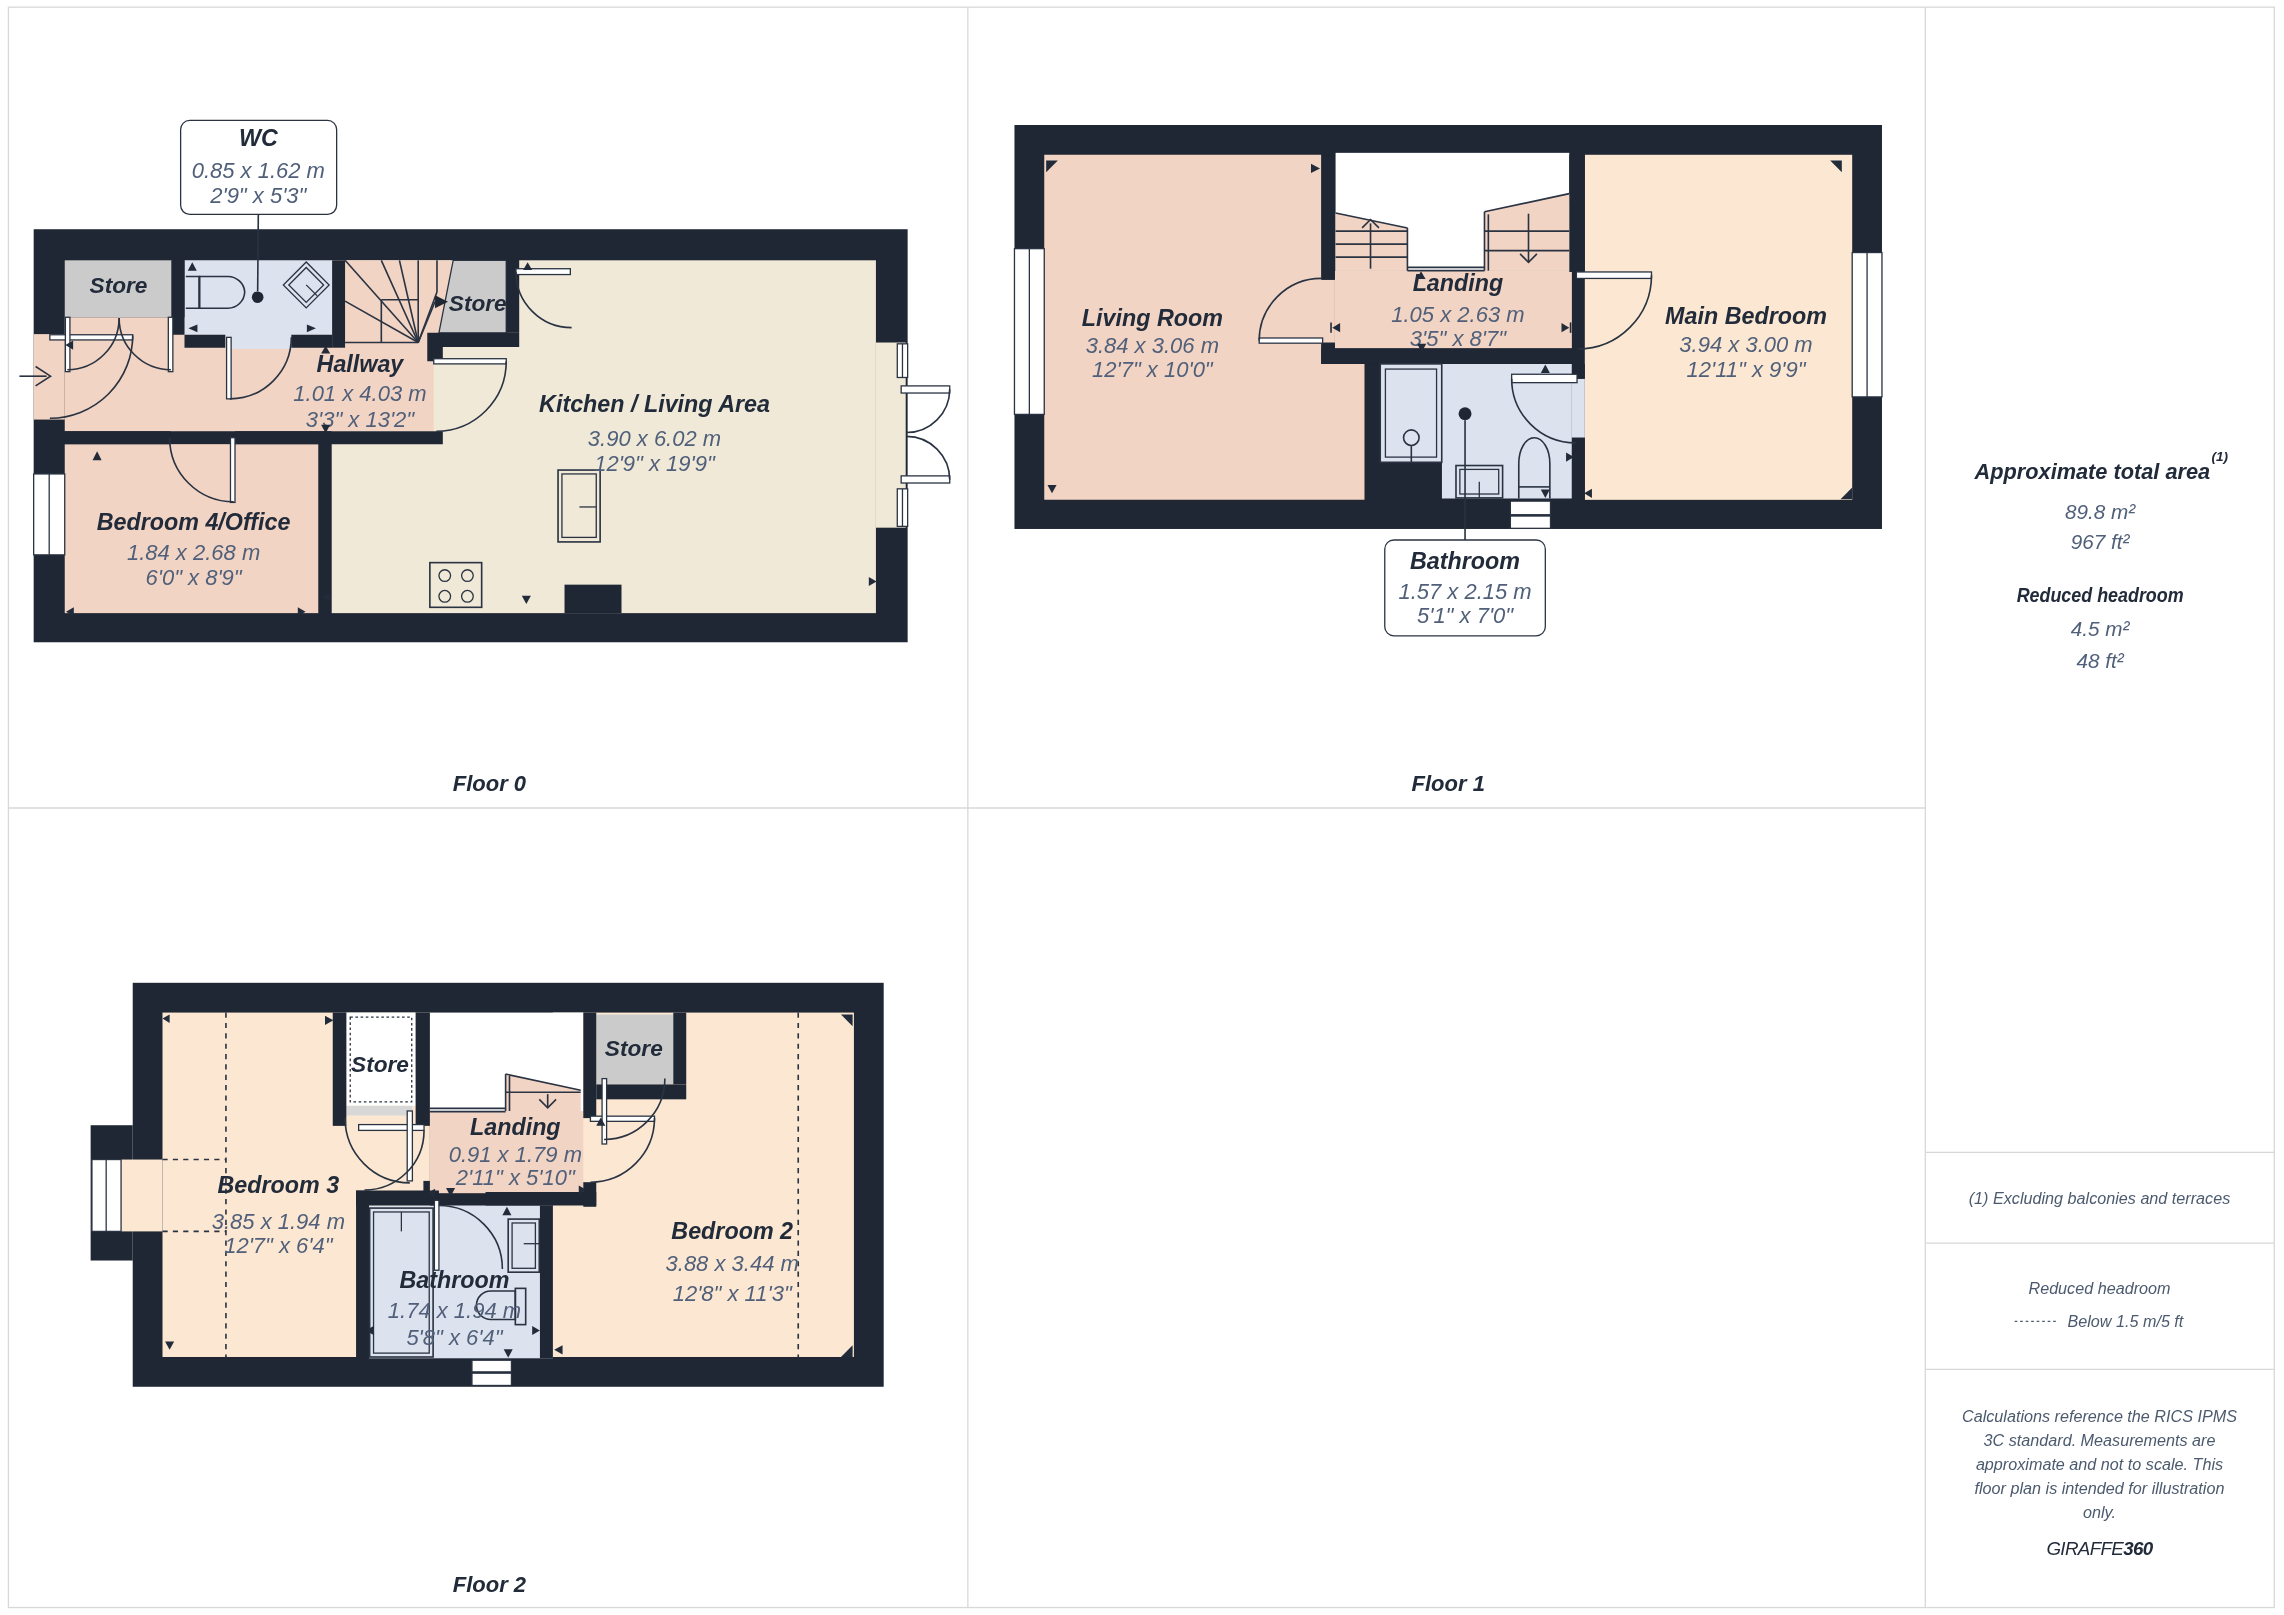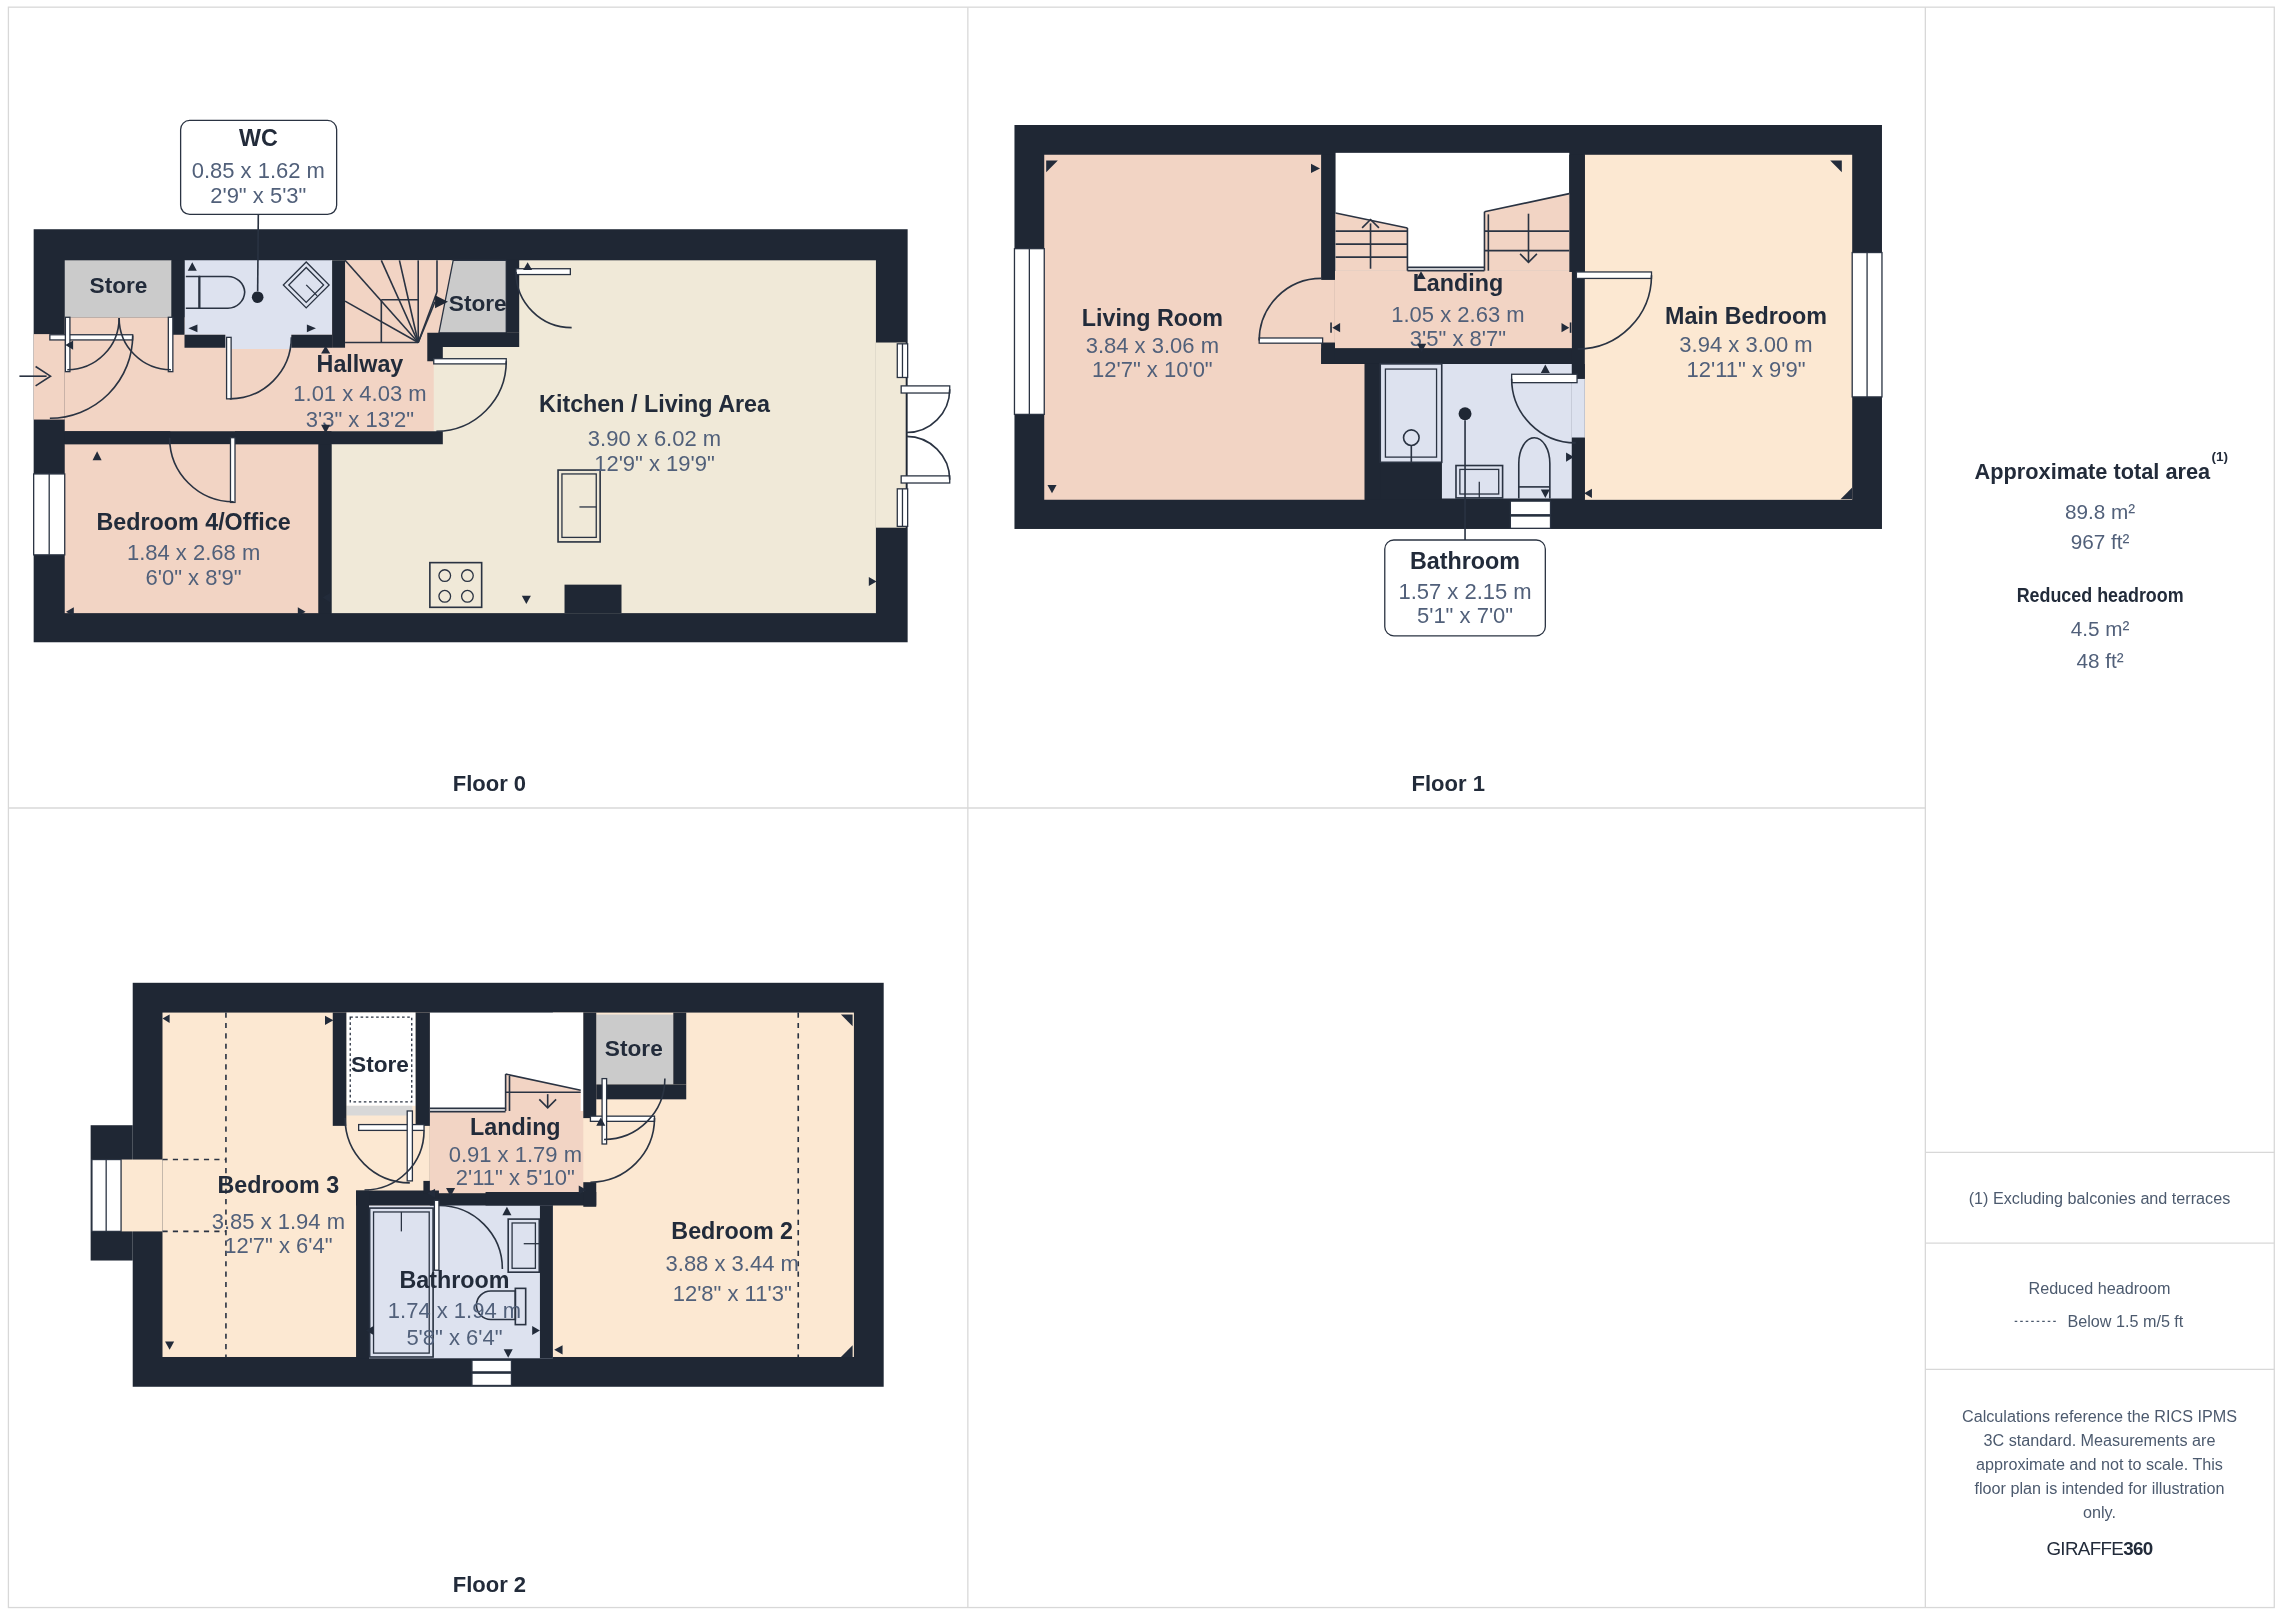--- a/index.html
+++ b/index.html
@@ -1,17 +1,17 @@
 <!DOCTYPE html>
 <html style="font-size:10.4px"><head>
 <meta charset="utf-8">
 <style>
   html,body{margin:0;padding:0;background:#ffffff;}
   #page{position:relative;width:2284px;height:1616px;background:#ffffff;overflow:hidden;
-        font-family:"Liberation Sans", sans-serif;}
+        font-family:"Liberation Sans", sans-serif;font-style:italic;}
   svg{position:absolute;left:0;top:0;}
   .title{font-family:"Liberation Sans",sans-serif;font-weight:bold;font-size:36px;fill:#222b3a;}
   .dims{font-family:"Liberation Sans",sans-serif;font-size:34px;fill:#51607a;}
   .store{font-family:"Liberation Sans",sans-serif;font-weight:bold;font-size:35px;fill:#222b3a;}
   .floorlbl{font-family:"Liberation Sans",sans-serif;font-weight:bold;font-size:34px;fill:#222b3a;}
   .ln{stroke:#2a3342;stroke-width:2.5;fill:none;}
   .leaf{fill:#ffffff;stroke:#2a3342;stroke-width:2;}
   .arrow{fill:#222b3a;}
 </style>
 </head>

